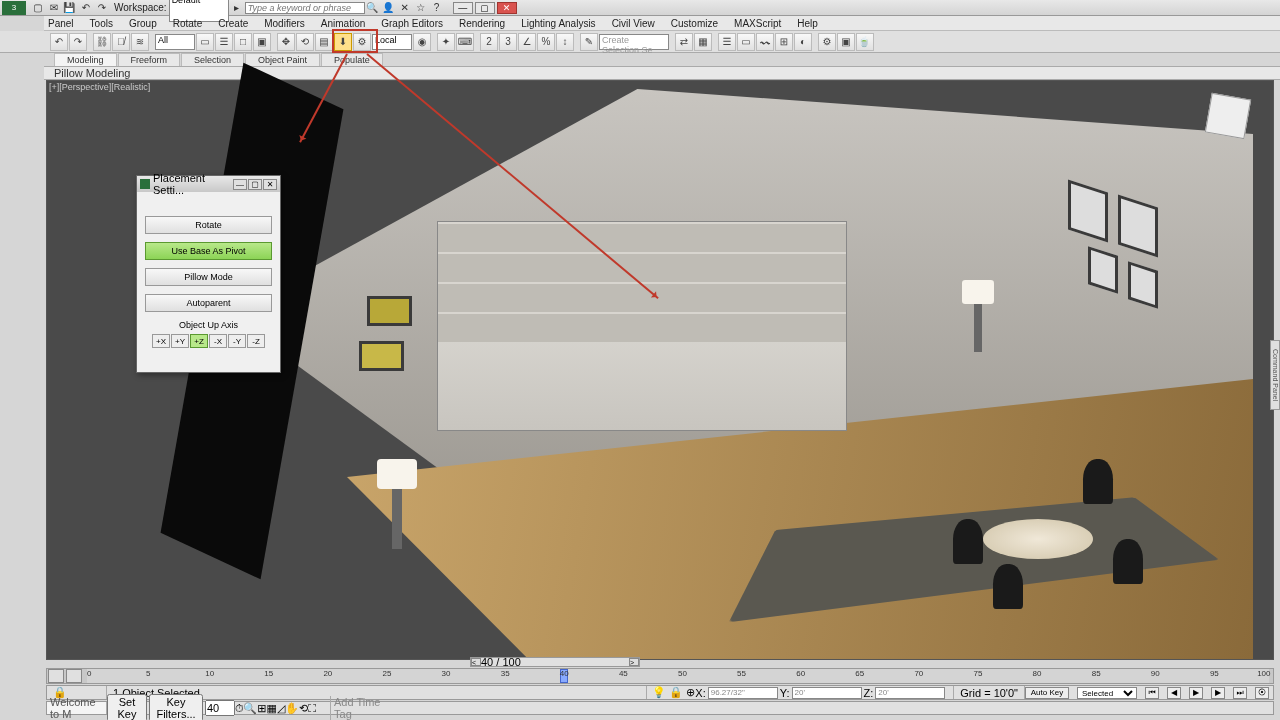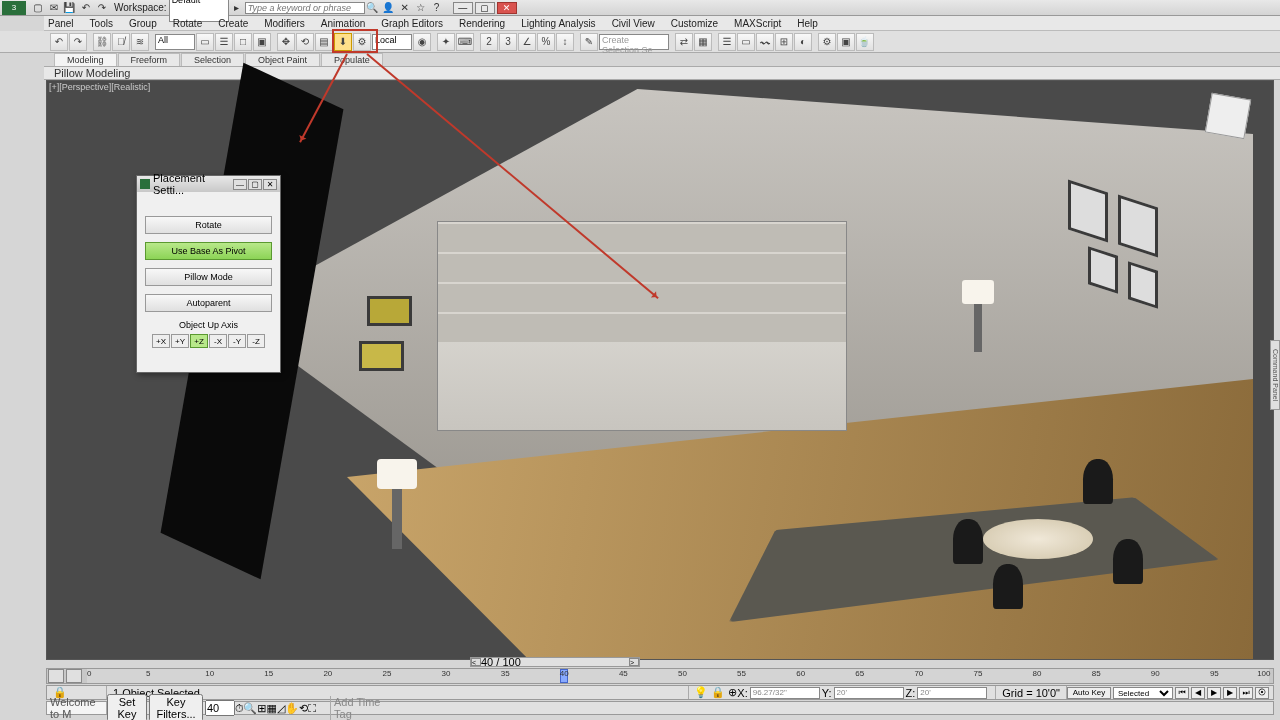--- a/index.html
+++ b/index.html
@@ -81,21 +81,21 @@
 
 .timeline { position: absolute; left: 46px; right: 6px; bottom: 36px; height: 16px; background: #c8c8c8; border: 1px solid #999; display: flex; align-items: center; }
 .timeline .tlbtn { width: 16px; height: 14px; border: 1px solid #888; background: #e0e0e0; margin: 0 1px; }
 .timeline .tlruler { flex: 1; height: 14px; position: relative; background: #d4d4d4; margin: 0 4px; }
 .timeline .tick { position: absolute; top: 0; font-size: 8px; color: #333; }
 .timeline .playhead { position: absolute; top: 0; bottom: 0; width: 8px; background: #88aaff; border: 1px solid #4466cc; }
 
 .statusbar { position: absolute; left: 46px; right: 6px; bottom: 20px; height: 15px; background: #e0e0e0; border: 1px solid #999; display: flex; align-items: center; font-size: 9px; }
 .statusbar .sbox { border-right: 1px solid #aaa; padding: 0 6px; height: 100%; display: flex; align-items: center; }
 .statusbar .coord { width: 70px; background: #fff; border: 1px solid #888; height: 12px; margin: 0 2px; font-size: 8px; color: #888; padding: 0 2px; }
-.statusbar .rightctl { margin-left: auto; display: flex; align-items: center; gap: 2px; padding-right: 4px; }
+.statusbar .rightctl { margin-left: auto; display: flex; align-items: center; gap: 8px; padding-right: 4px; }
 .statusbar .sbtn2 { width: 14px; height: 12px; border: 1px solid #888; background: #eee; font-size: 8px; display: flex; align-items: center; justify-content: center; }
 .statusbar .sdrop { width: 60px; height: 12px; background: #fff; border: 1px solid #888; font-size: 8px; }
 
 .promptbar { position: absolute; left: 46px; right: 6px; bottom: 5px; height: 14px; background: #e0e0e0; border: 1px solid #999; display: flex; align-items: center; font-size: 9px; }
 .promptbar .pbox { width: 60px; border-right: 1px solid #aaa; padding: 0 3px; background: #f4f4f4; height: 100%; display: flex; align-items: center; color: #555; }
 .promptbar .pmsg { flex: 1; padding: 0 6px; color: #333; }
 .promptbar .tag { width: 70px; border-left: 1px solid #aaa; padding: 0 3px; color: #888; margin-left: 14px; }
 
 
 .leftstrip { position: absolute; left: 0; top: 16px; bottom: 0; width: 44px; background: #d6d6d6; }

